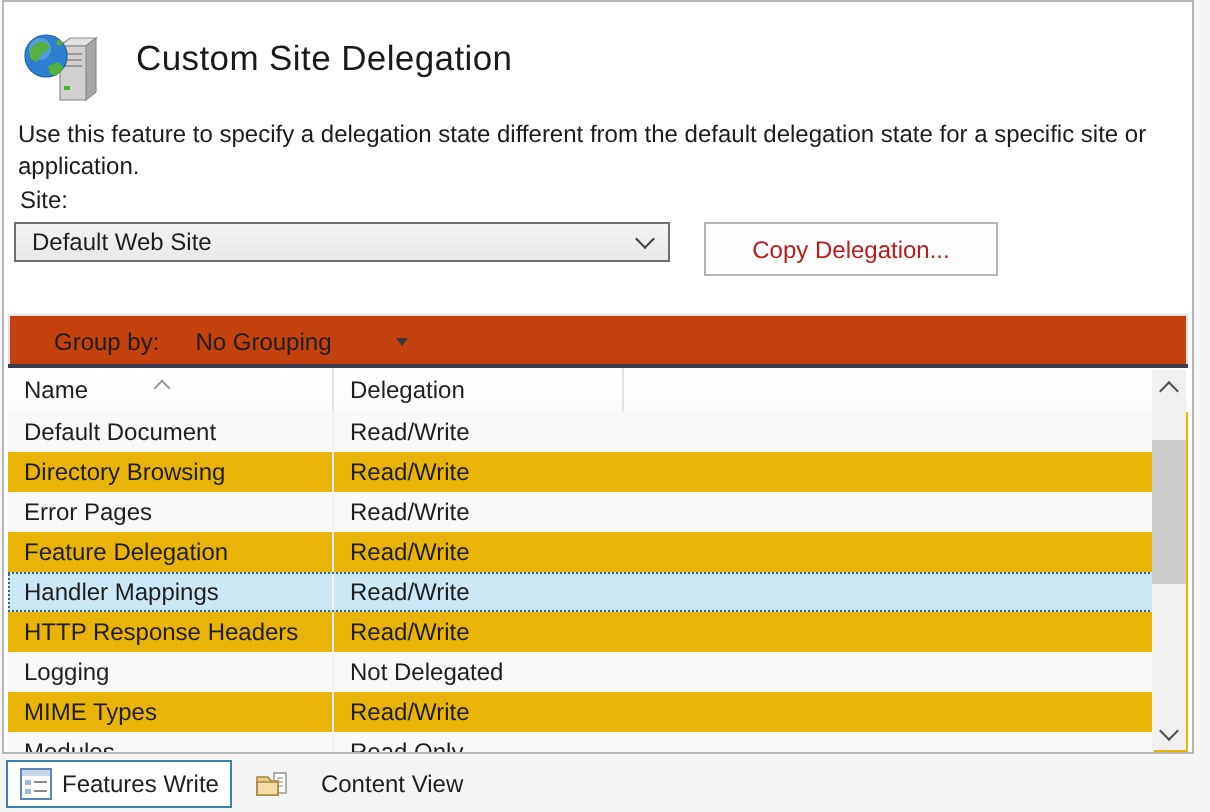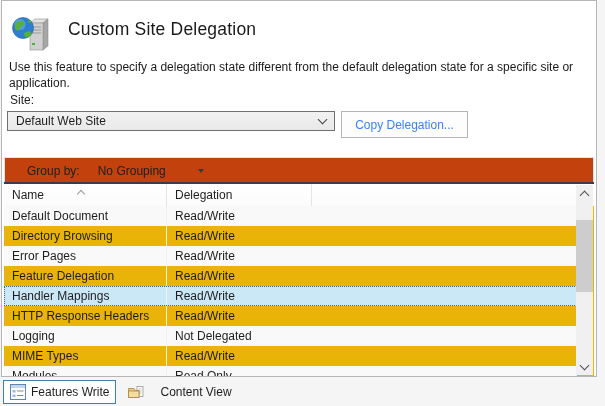--- a/index.html
+++ b/index.html
@@ -26,22 +26,22 @@
     border:1px solid #707070;background:linear-gradient(#f2f2f2,#e9e9e9);
     display:flex;align-items:center;font-size:12px;
   }
   .combo .val{padding-left:8px;flex:1;}
   .combo .chev-wrap{width:24px;display:flex;justify-content:center;}
   .chev{width:6px;height:6px;border:solid #444;border-width:0 1.5px 1.5px 0;display:inline-block;}
   .chev.down{transform:rotate(45deg);margin-top:-3px;}
   .chev.up{transform:rotate(-135deg);margin-top:3px;}
   
   .btn{
-    position:absolute;left:339px;top:110px;width:127px;height:27px;box-sizing:border-box;
-    border:1px solid #b5b5b5;background:#fdfdfd;color:#3b82f6;
+    position:absolute;left:350px;top:110px;width:147px;height:27px;box-sizing:border-box;
+    border:1px solid #b5b5b5;background:#fdfdfd;color:#b91c1c;
     font-size:12px;display:flex;align-items:center;justify-content:center;
     font-family:"Liberation Sans","DejaVu Sans",sans-serif;
   }
   
   .toolbar{
     position:absolute;left:2px;right:2px;top:156px;height:26px;box-sizing:border-box;
     background:#c2410c;border:1px solid #e2e2e2;border-bottom:none;
     display:flex;align-items:center;font-size:12px;
   }
   .toolbar .gb-label{margin-left:22px;}

